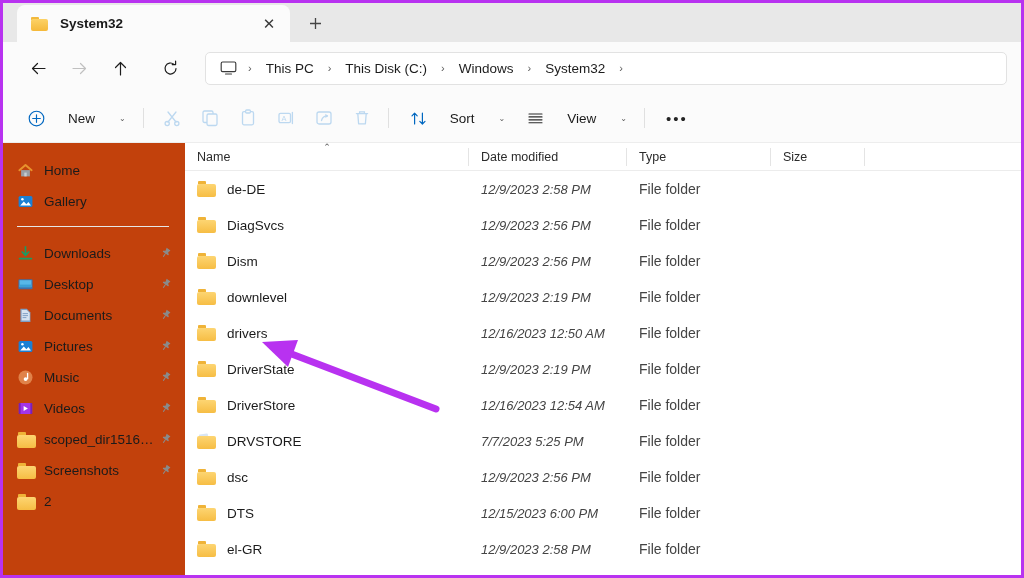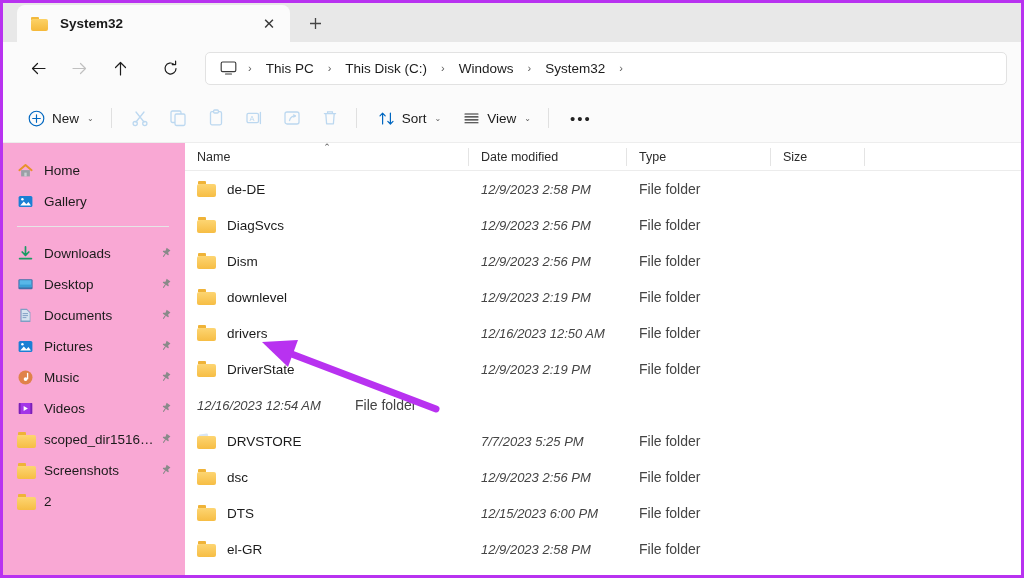--- a/index.html
+++ b/index.html
@@ -87,40 +87,40 @@
   #toolbar {
     position: absolute; left: 0; top: 91px; right: 0; height: 49px;
     background: #fbfbfb;
     display: flex; align-items: center;
     border-bottom: 1px solid #ededed;
   }
   .tb-item {
     height: 33px; display: flex; align-items: center;
     padding: 0 9px; margin-left: 4px;
     border-radius: 5px; cursor: pointer;
-    font-size: 13.5px; color: #1b1b1b; gap: 7px;
+    font-size: 13.5px; color: #1b1b1b; gap: 23px;
   }
   .tb-item:first-child { margin-left: 16px; }
   .tb-icon-btn {
     width: 35px; height: 33px; margin-left: 3px;
     display: flex; align-items: center; justify-content: center;
     border-radius: 5px; cursor: pointer;
   }
   .tb-sep { width: 1px; height: 20px; background: #e0e0e0; margin: 0 8px; }
   .caret { font-size: 8px; color: #5c5c5c; margin-left: 1px; }
   .dots { letter-spacing: 2px; font-size: 15px; color: #242424; line-height: 1; }
 
   
   #content {
     position: absolute; left: 0; top: 140px; right: 0; bottom: 0;
     background: #ffffff; display: flex;
   }
   #sidebar {
     width: 182px; flex: 0 0 182px;
-    background: #f9a8d4;
+    background: #c2410c;
     padding-top: 11px;
     overflow: hidden;
   }
   .side-item {
     height: 29px; display: flex; align-items: center;
     margin: 2px 8px 2px 6px; padding: 0 6px 0 8px;
     border-radius: 5px; cursor: pointer;
   }
   .side-label {
     font-size: 13.5px; color: #1b1b1b; margin-left: 10px;
@@ -578,20 +578,27 @@
               <span class="f-body"></span>
             </span>
           <span>DriverState</span>
         </div>
         <div class="cell cell-date">12/9/2023 2:19 PM</div>
         <div class="cell cell-type">File folder</div>
         <div class="cell cell-size"></div>
       </div>
 
       <div class="row">
+        <div class="cell cell-name">
+          <span class="folder">
+              <span class="f-tab"></span>
+              <span class="f-body"></span>
+            </span>
+          <span>DriverStore</span>
+        </div>
         <div class="cell cell-date">12/16/2023 12:54 AM</div>
         <div class="cell cell-type">File folder</div>
         <div class="cell cell-size"></div>
       </div>
 
       <div class="row">
         <div class="cell cell-name">
           <span class="folder open">
               <span class="f-tab"></span>
               <span class="f-body"></span>

